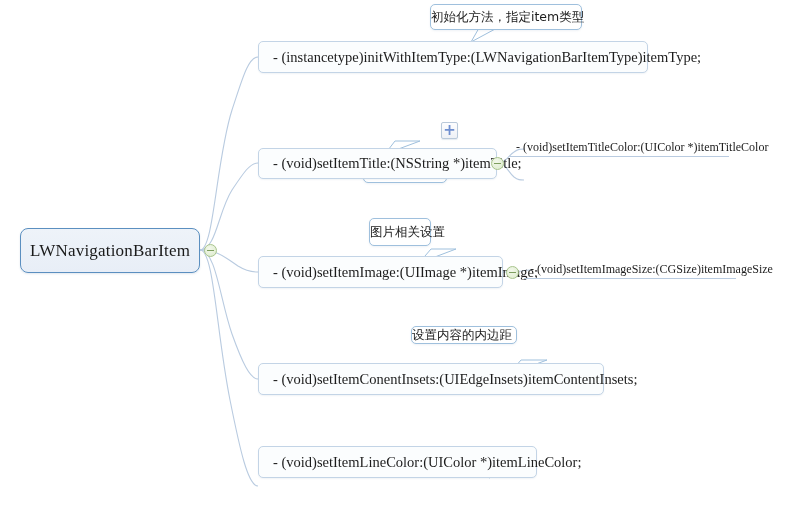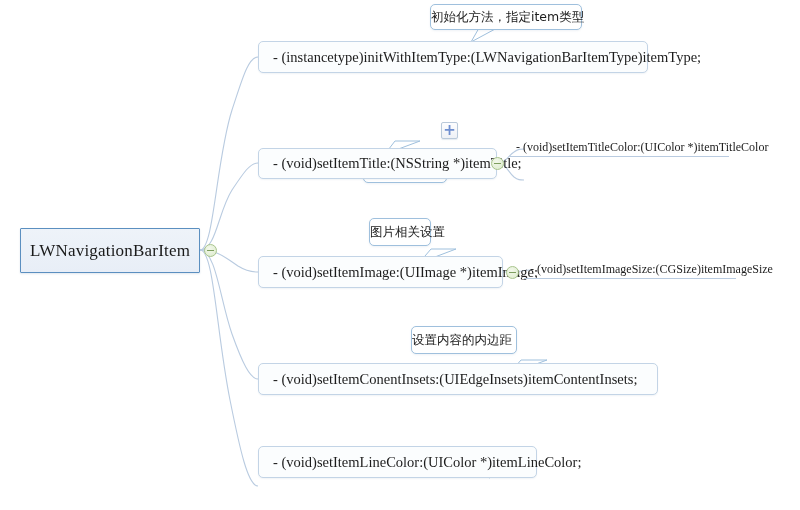--- a/index.html
+++ b/index.html
@@ -28,21 +28,21 @@
 
   
   .root-node {
     position: absolute;
     left: 20px;
     top: 228px;
     width: 180px;
     height: 45px;
     box-sizing: border-box;
     border: 1.4px solid #5b8fc0;
-    border-radius: 1px;
+    border-radius: 8px;
     background: linear-gradient(to bottom, #eef3f9 0%, #e8eef7 100%);
     display: flex;
     align-items: center;
     justify-content: center;
     box-shadow: 0 1px 2px rgba(90,120,160,0.18);
   }
   .root-label {
     font-size: 17px;
     color: #1a1a1a;
     letter-spacing: 0.2px;
@@ -212,24 +212,24 @@
   </div>
   <div class="child-node" style="left:258px; top:256px; width:245px; height:32px;">
     <span class="child-label">- (void)setItemImage:(UIImage *)itemImage;</span>
   </div>
   <div class="toggle-collapse" style="left:506px; top:266px;"></div>
 
   <div class="leaf-node" style="left:524px; top:262px; width:212px; height:17px;">
     <span class="leaf-label">- (void)setItemImageSize:(CGSize)itemImageSize</span>
   </div>
 
-  <div class="callout" style="left:411px; top:326px; width:106px; height:28px;">
+  <div class="callout" style="left:411px; top:326px; width:106px; height:18px;">
     <span class="callout-label">设置内容的内边距</span>
   </div>
-  <div class="child-node" style="left:258px; top:363px; width:400px; height:32px;">
+  <div class="child-node" style="left:258px; top:363px; width:346px; height:32px;">
     <span class="child-label">- (void)setItemConentInsets:(UIEdgeInsets)itemContentInsets;</span>
   </div>
 
   <div class="child-node" style="left:258px; top:446px; width:279px; height:32px;">
     <span class="child-label">- (void)setItemLineColor:(UIColor *)itemLineColor;</span>
   </div>
 
 </div>
 
 </body></html>

